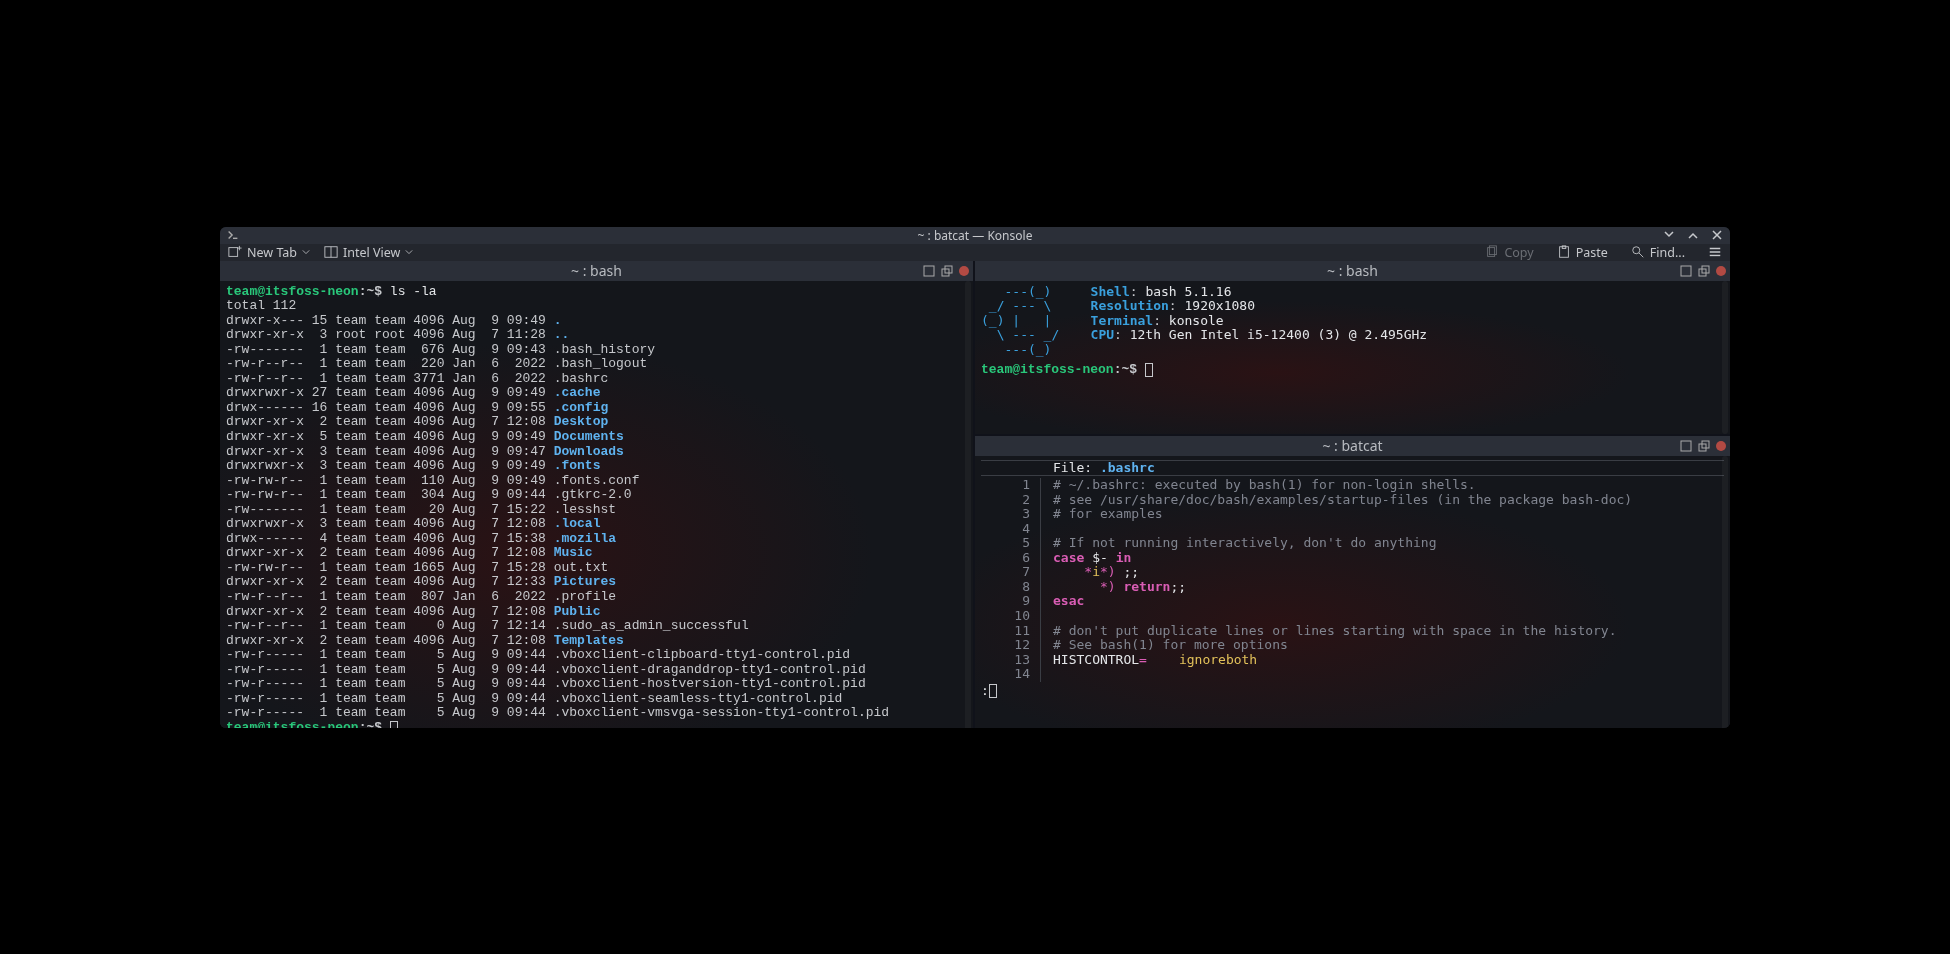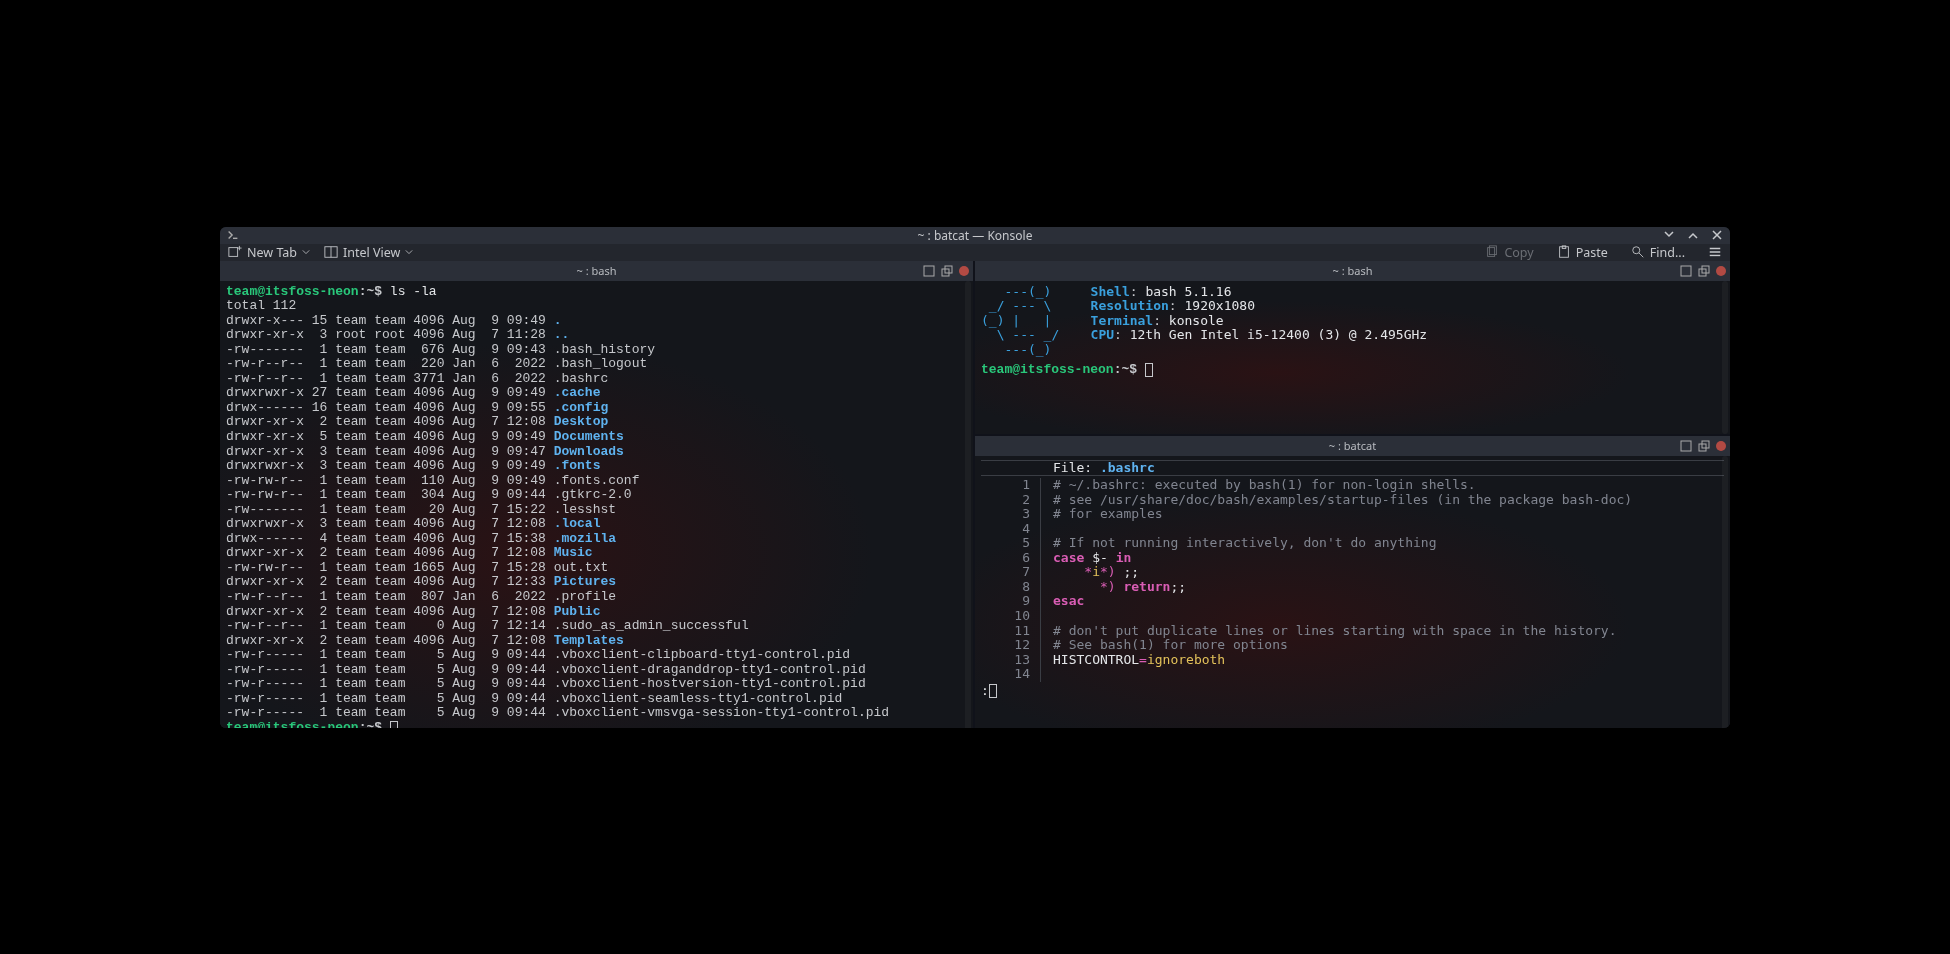--- a/index.html
+++ b/index.html
@@ -66,21 +66,21 @@
     background: #14161b;
   }
   .pane-left { width: 50%; display:flex;flex-direction:column;border-right:2px solid #10121a;}
   .pane-right { width:50%;display:flex;flex-direction:column;}
   .sub { flex:1; display:flex;flex-direction:column; border-bottom:2px solid #10121a; position:relative;}
   .sub:last-child{border-bottom:none;}
   .pane-header {
     height: 20px;
     background: #2b2f38;
     color: #b8bbc0;
-    font-size: 11px;
+    font-size: 14px;
     display:flex;align-items:center;justify-content:center;
     position:relative;
     font-family: "Noto Sans", sans-serif;
   }
   .pane-header .ph-right{position:absolute;right:4px;display:flex;gap:6px;align-items:center;}
   .ph-btn{width:12px;height:12px;display:flex;align-items:center;justify-content:center;}
   .ph-close{width:10px;height:10px;border-radius:50%;background:#b24a43;}
   .term-body {
     flex:1;
     background: radial-gradient(ellipse at 40% 60%, #2a1214 0%, #14161b 55%);
@@ -106,21 +106,21 @@
   .bat-file{color:#5fb3f0;font-weight:bold;}
   .bat-table{display:flex;flex-direction:column;}
   .bat-row{display:flex;}
   .bat-ln{width:60px;text-align:right;padding-right:10px;color:#818590;border-right:1px solid #3a3d44;}
   .bat-code{padding-left:12px;white-space:pre-wrap;flex:1;}
   .c-comment{color:#818590;}
   .c-kw{color:#d95db4;font-weight:bold;}
   .c-str{color:#e2c15a;}
   .c-var{color:#e4e6e9;}
   .c-op{color:#d95db4;}
-  .c-val{color:#e2c15a;}
+  .c-val{color:#e2c15a;margin-left:32px;}
   .scrollbar{position:absolute;right:2px;top:0;bottom:0;width:6px;background:rgba(255,255,255,.04);border-radius:3px;}
   pre{font-family:inherit;}
 </style>
 </head>
 <body>
 
 <div class="window">
 
   <div class="titlebar">
     <div class="left-controls">

